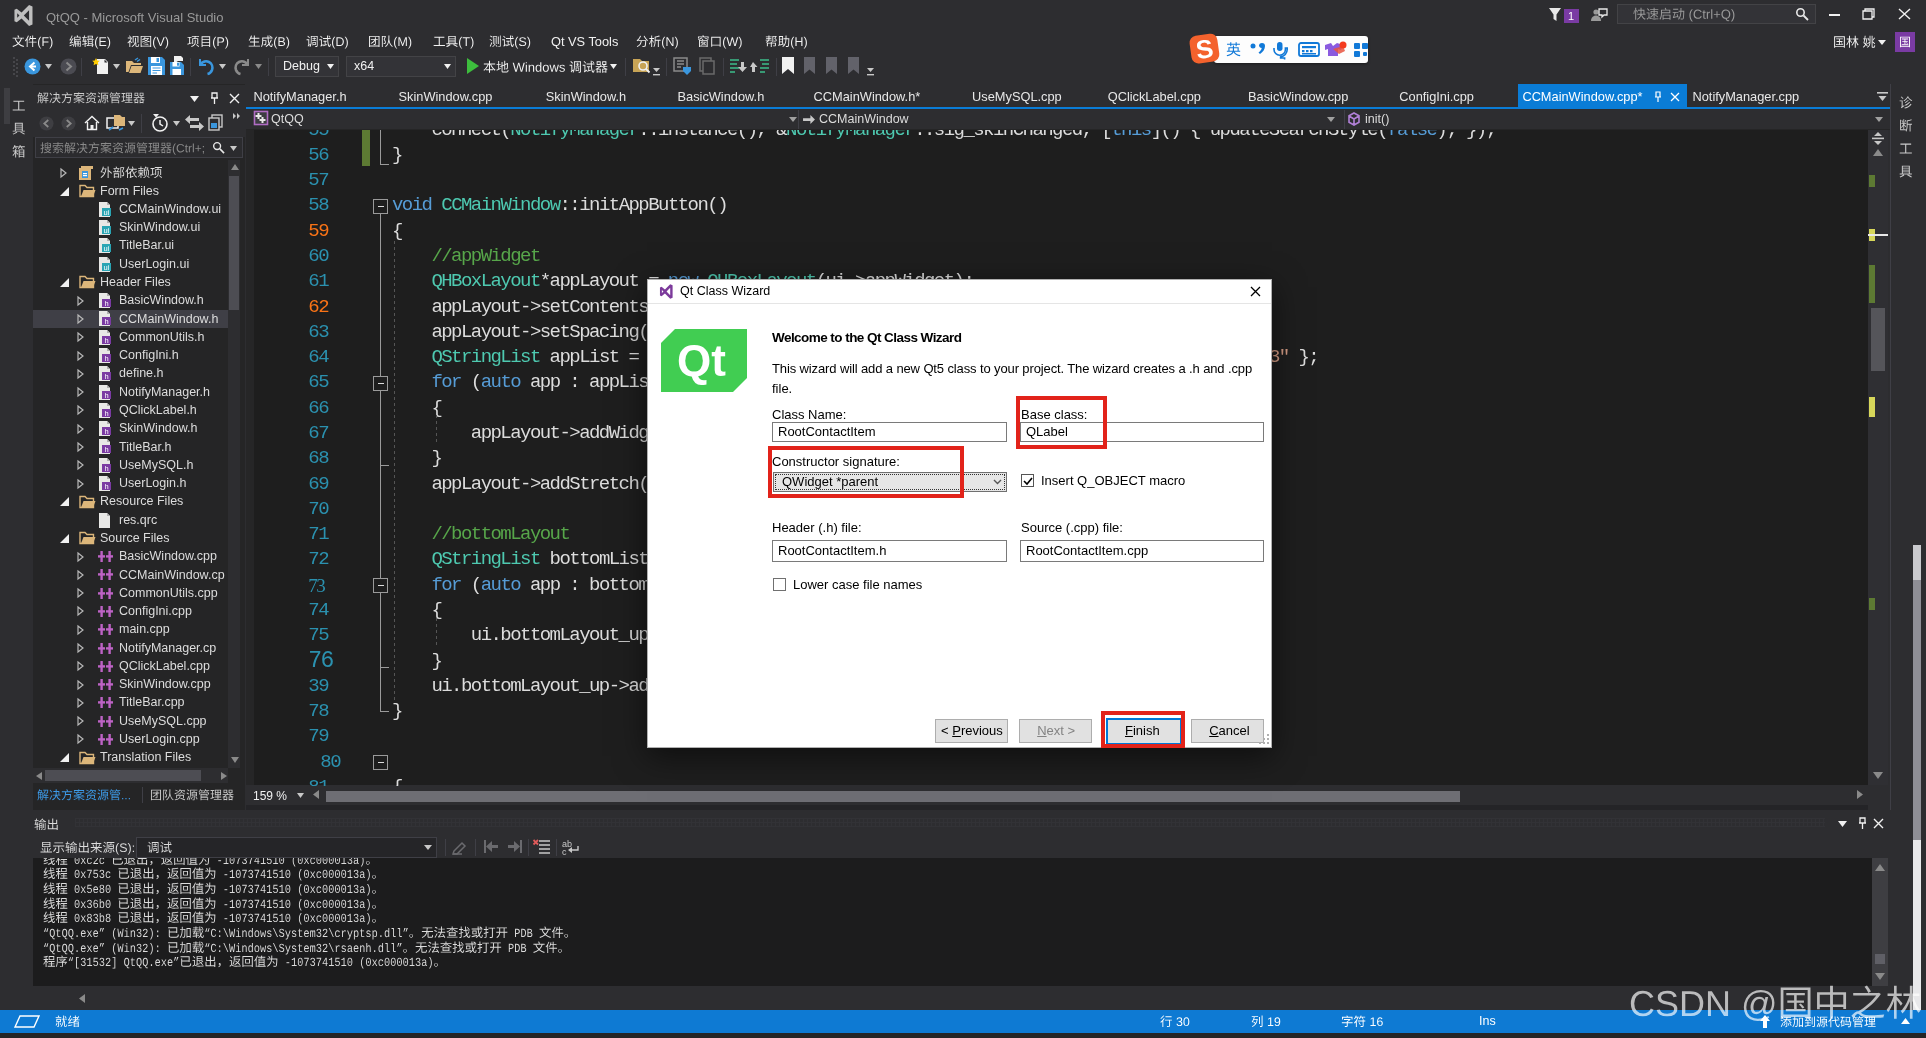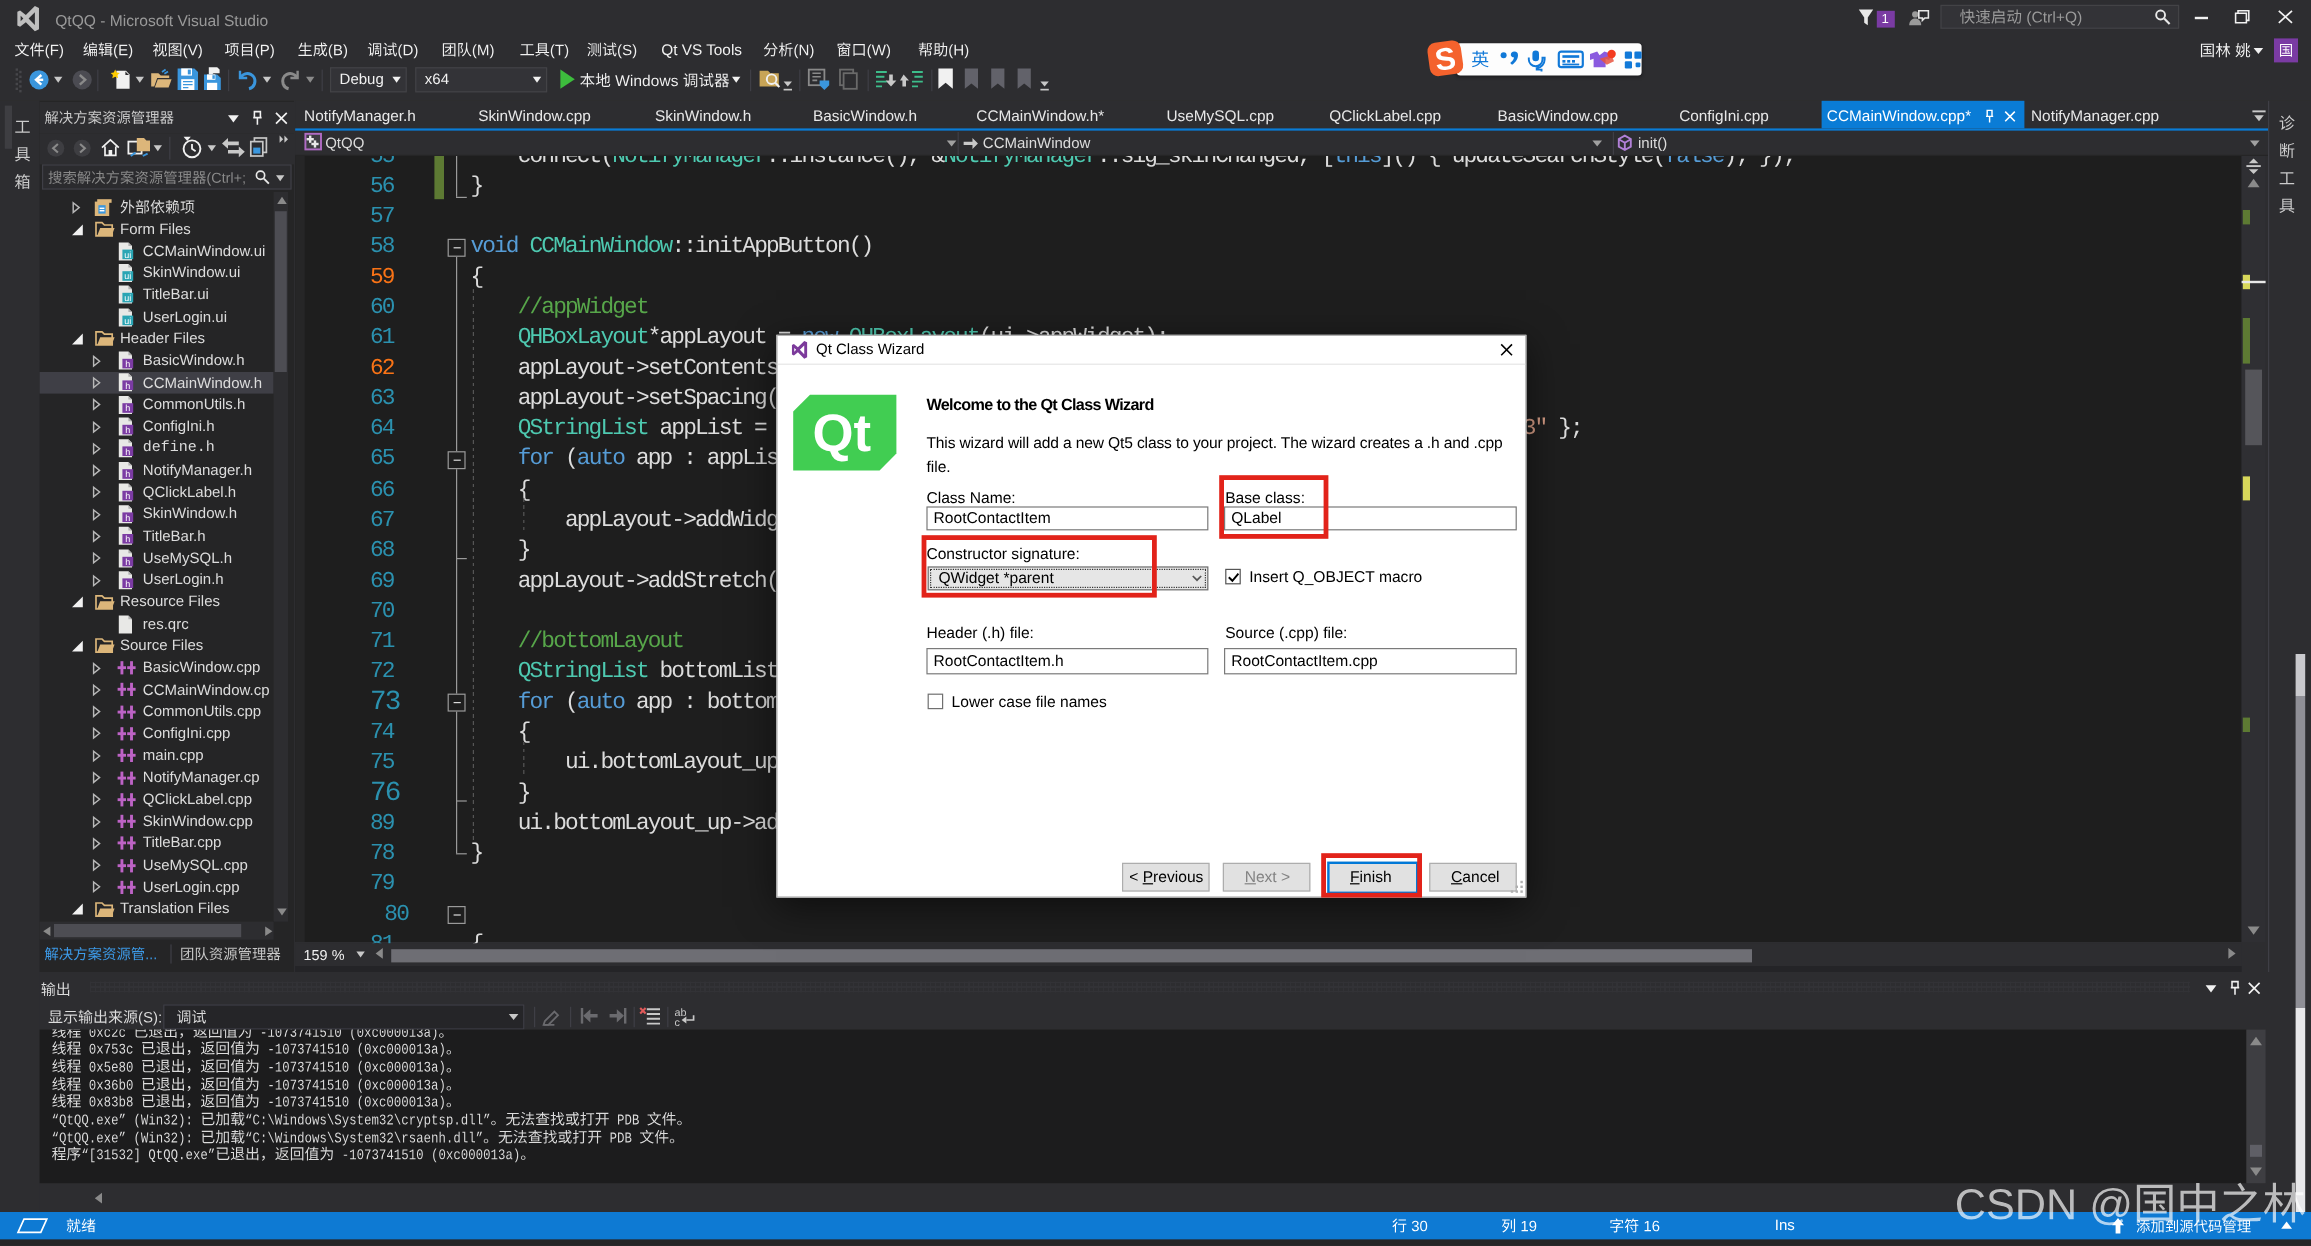--- a/index.html
+++ b/index.html
@@ -744,21 +744,21 @@
     <div class="txt" style="left:119.0px;top:346.1px;font-size:12.5px;color:#dcdcdc;font-weight:400;line-height:18.8px;font-family:'Liberation Sans',sans-serif;">ConfigIni.h</div>
     <svg class="t" style="left:77.0px;top:368.8px" width="7" height="10" viewBox="0 0 7 10">
       <path fill="none" stroke="#b8b8b8" stroke-width="1.2" d="M1 1 L6 5 L1 9 Z"></path>
     </svg>
     <svg class="t" style="left:98.0px;top:366.3px" width="13" height="15" viewBox="0 0 13 15">
       <path fill="#e8e8e6" d="M1 0 H9 L12 3 V15 H1 Z"></path>
       <path fill="#b0b0b0" d="M9 0 L12 3 H9 Z"></path>
       <rect x="4" y="6" width="9" height="8" fill="#7b3ba3"></rect>
       <text x="8.5" y="12.8" font-size="7.5" fill="#fff" text-anchor="middle" font-family="Liberation Sans">h</text>
     </svg>
-    <div class="txt" style="left:119.0px;top:364.4px;font-size:12.5px;color:#dcdcdc;font-weight:400;line-height:18.8px;font-family:Liberation Mono, monospace;">define.h</div>
+    <div class="txt" style="left:119.0px;top:364.4px;font-size:12.5px;color:#dcdcdc;font-weight:400;line-height:18.8px;font-family:Liberation Sans, sans-serif;">define.h</div>
     <svg class="t" style="left:77.0px;top:387.1px" width="7" height="10" viewBox="0 0 7 10">
       <path fill="none" stroke="#b8b8b8" stroke-width="1.2" d="M1 1 L6 5 L1 9 Z"></path>
     </svg>
     <svg class="t" style="left:98.0px;top:384.6px" width="13" height="15" viewBox="0 0 13 15">
       <path fill="#e8e8e6" d="M1 0 H9 L12 3 V15 H1 Z"></path>
       <path fill="#b0b0b0" d="M9 0 L12 3 H9 Z"></path>
       <rect x="4" y="6" width="9" height="8" fill="#7b3ba3"></rect>
       <text x="8.5" y="12.8" font-size="7.5" fill="#fff" text-anchor="middle" font-family="Liberation Sans">h</text>
     </svg>
     <div class="txt" style="left:119.0px;top:382.7px;font-size:12.5px;color:#dcdcdc;font-weight:400;line-height:18.8px;font-family:'Liberation Sans',sans-serif;">NotifyManager.h</div>
@@ -1102,29 +1102,29 @@
       <div class="txt" style="left:308.3px;top:446.2px;font-size:19px;line-height:25.29px;letter-spacing:-1.55px;font-family:'Liberation Mono',monospace;color:#2b91af;">68</div>
       <div class="txt" style="left:431.4px;top:471.5px;font-size:19px;line-height:25.29px;letter-spacing:-1.55px;font-family:'Liberation Mono',monospace;white-space:pre;"><span style="color:#dcdcdc">appLayout-&gt;addStretch();</span></div>
       <div class="txt" style="left:308.3px;top:471.5px;font-size:19px;line-height:25.29px;letter-spacing:-1.55px;font-family:'Liberation Mono',monospace;color:#2b91af;">69</div>
       <div class="txt" style="left:392.0px;top:496.8px;font-size:19px;line-height:25.29px;letter-spacing:-1.55px;font-family:'Liberation Mono',monospace;white-space:pre;"></div>
       <div class="txt" style="left:308.3px;top:496.8px;font-size:19px;line-height:25.29px;letter-spacing:-1.55px;font-family:'Liberation Mono',monospace;color:#2b91af;">70</div>
       <div class="txt" style="left:431.4px;top:522.1px;font-size:19px;line-height:25.29px;letter-spacing:-1.55px;font-family:'Liberation Mono',monospace;white-space:pre;"><span style="color:#57a64a">//bottomLayout</span></div>
       <div class="txt" style="left:308.3px;top:522.1px;font-size:19px;line-height:25.29px;letter-spacing:-1.55px;font-family:'Liberation Mono',monospace;color:#2b91af;">71</div>
       <div class="txt" style="left:431.4px;top:547.4px;font-size:19px;line-height:25.29px;letter-spacing:-1.55px;font-family:'Liberation Mono',monospace;white-space:pre;"><span style="color:#4ec9b0">QStringList</span><span style="color:#dcdcdc"> bottomList = { </span><span style="color:#d69d85">"main"</span><span style="color:#dcdcdc">, </span><span style="color:#d69d85">"mail"</span><span style="color:#dcdcdc"> };</span></div>
       <div class="txt" style="left:308.3px;top:547.4px;font-size:19px;line-height:25.29px;letter-spacing:-1.55px;font-family:'Liberation Mono',monospace;color:#2b91af;">72</div>
       <div class="txt" style="left:431.4px;top:572.7px;font-size:19px;line-height:25.29px;letter-spacing:-1.55px;font-family:'Liberation Mono',monospace;white-space:pre;"><span style="color:#569cd6">for</span><span style="color:#dcdcdc"> (</span><span style="color:#569cd6">auto</span><span style="color:#dcdcdc"> app : bottomList)</span></div>
-      <div class="txt" style="left:308.3px;top:572.7px;font-size:23px;line-height:25.29px;letter-spacing:-1.55px;font-family:Liberation Mono, monospace;color:#2b91af;">73</div>
+      <div class="txt" style="left:308.3px;top:572.7px;font-size:19px;line-height:25.29px;letter-spacing:-1.55px;font-family:Liberation Serif, serif;color:#2b91af;">73</div>
       <div class="txt" style="left:431.4px;top:598.0px;font-size:19px;line-height:25.29px;letter-spacing:-1.55px;font-family:'Liberation Mono',monospace;white-space:pre;"><span style="color:#dcdcdc">{</span></div>
       <div class="txt" style="left:308.3px;top:598.0px;font-size:19px;line-height:25.29px;letter-spacing:-1.55px;font-family:'Liberation Mono',monospace;color:#2b91af;">74</div>
       <div class="txt" style="left:470.8px;top:623.3px;font-size:19px;line-height:25.29px;letter-spacing:-1.55px;font-family:'Liberation Mono',monospace;white-space:pre;"><span style="color:#dcdcdc">ui.bottomLayout_up-&gt;addWidget(apps[app]);</span></div>
       <div class="txt" style="left:308.3px;top:623.3px;font-size:19px;line-height:25.29px;letter-spacing:-1.55px;font-family:'Liberation Mono',monospace;color:#2b91af;">75</div>
       <div class="txt" style="left:431.4px;top:648.6px;font-size:19px;line-height:25.29px;letter-spacing:-1.55px;font-family:'Liberation Mono',monospace;white-space:pre;"><span style="color:#dcdcdc">}</span></div>
       <div class="txt" style="left:308.3px;top:648.6px;font-size:23px;line-height:25.29px;letter-spacing:-1.55px;font-family:'Liberation Mono',monospace;color:#2b91af;">76</div>
       <div class="txt" style="left:431.4px;top:673.8px;font-size:19px;line-height:25.29px;letter-spacing:-1.55px;font-family:'Liberation Mono',monospace;white-space:pre;"><span style="color:#dcdcdc">ui.bottomLayout_up-&gt;addStretch();</span></div>
-      <div class="txt" style="left:308.3px;top:673.8px;font-size:19px;line-height:25.29px;letter-spacing:-1.55px;font-family:'Liberation Mono',monospace;color:#2b91af;">89</div>
+      <div class="txt" style="left:308.3px;top:673.8px;font-size:19px;line-height:25.29px;letter-spacing:-1.55px;font-family:'Liberation Mono',monospace;color:#2b91af;">39</div>
       <div class="txt" style="left:392.0px;top:699.1px;font-size:19px;line-height:25.29px;letter-spacing:-1.55px;font-family:'Liberation Mono',monospace;white-space:pre;"><span style="color:#dcdcdc">}</span></div>
       <div class="txt" style="left:308.3px;top:699.1px;font-size:19px;line-height:25.29px;letter-spacing:-1.55px;font-family:'Liberation Mono',monospace;color:#2b91af;text-align:center;">78</div>
       <div class="txt" style="left:392.0px;top:724.4px;font-size:19px;line-height:25.29px;letter-spacing:-1.55px;font-family:'Liberation Mono',monospace;white-space:pre;"></div>
       <div class="txt" style="left:308.3px;top:724.4px;font-size:19px;line-height:25.29px;letter-spacing:-1.55px;font-family:'Liberation Mono',monospace;color:#2b91af;">79</div>
       <div class="txt" style="left:308.3px;top:749.7px;font-size:19px;line-height:25.29px;letter-spacing:-1.55px;font-family:'Liberation Mono',monospace;color:#2b91af;margin-left:12px;">80</div>
       <div class="txt" style="left:392.0px;top:775.0px;font-size:19px;line-height:25.29px;letter-spacing:-1.55px;font-family:'Liberation Mono',monospace;white-space:pre;"><span style="color:#dcdcdc">{</span></div>
       <div class="txt" style="left:308.3px;top:775.0px;font-size:19px;line-height:25.29px;letter-spacing:-1.55px;font-family:'Liberation Mono',monospace;color:#2b91af;">81</div>
       <div class="a" style="left:362px;top:130px;width:8px;height:36px;background:#5d7a33;"></div>
       <div class="a" style="left:380px;top:130.0px;width:1.2px;height:34.0px;background:#9a9a9a;"></div>
       <div class="a" style="left:380px;top:164.0px;width:9px;height:1.2px;background:#9a9a9a;"></div>

